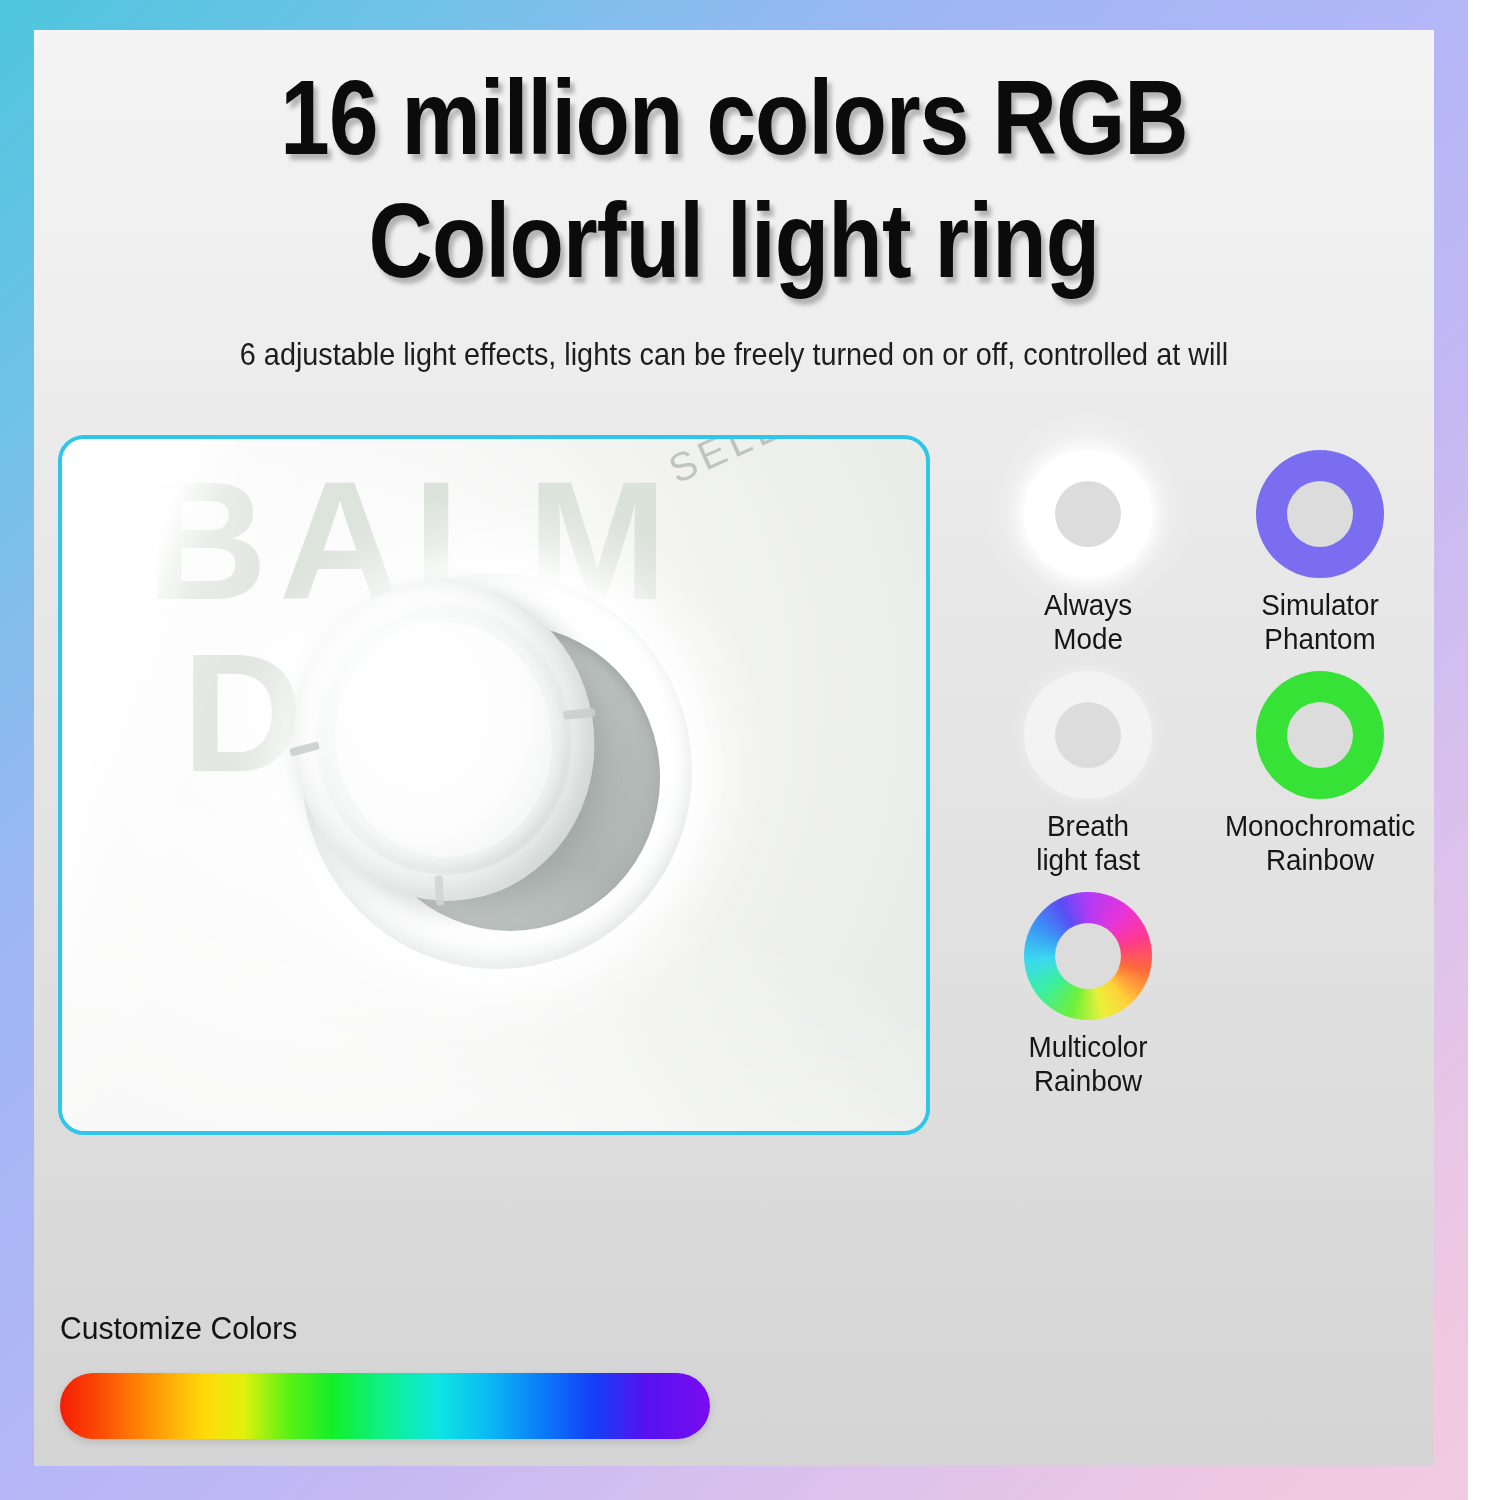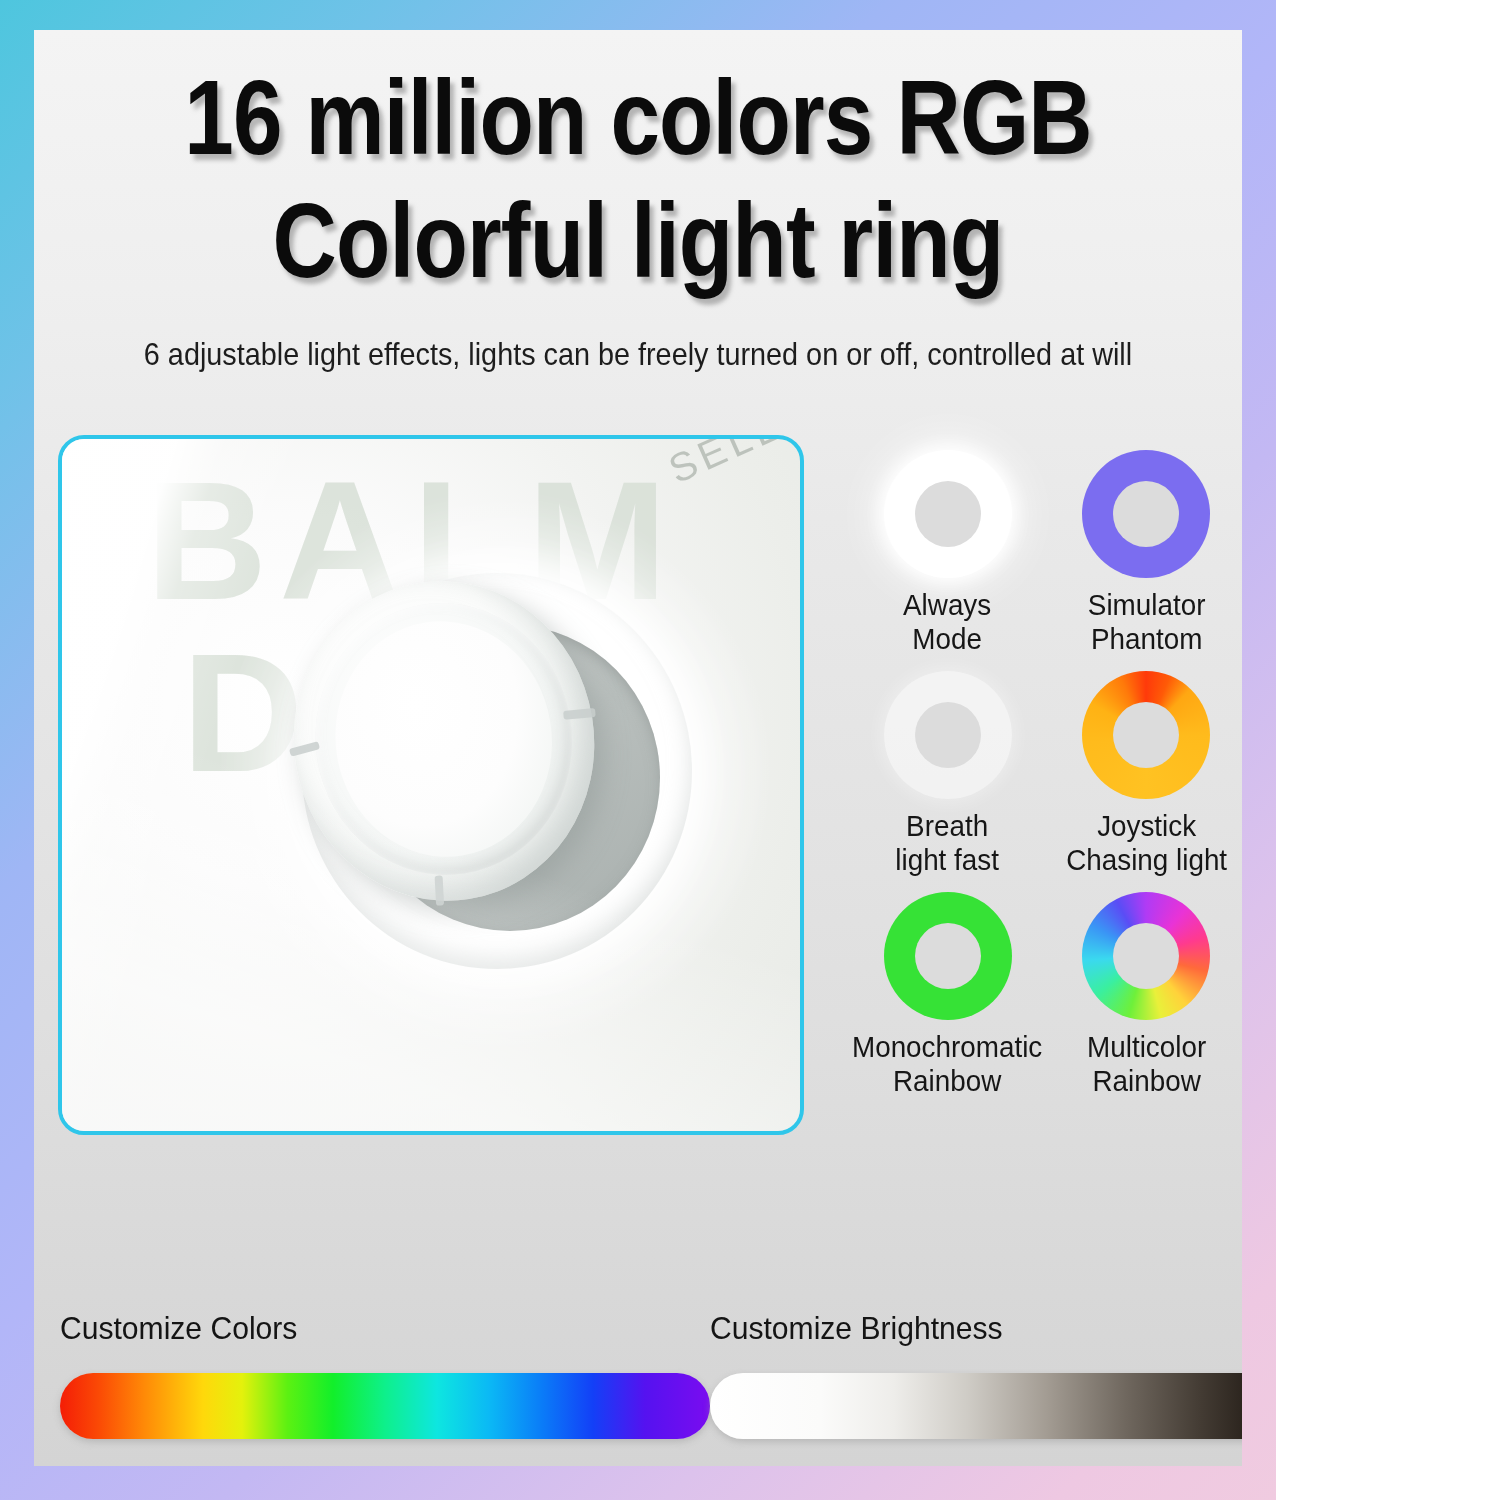--- a/index.html
+++ b/index.html
@@ -6,21 +6,21 @@
 
   html, body {
     width:1500px; height:1500px;
     font-family:"Liberation Sans", sans-serif;
     overflow:hidden;
   }
 
   
   #frame {
     position:relative;
-    width:1276px; height:1500px;
+    width:1468px; height:1500px;
     background:linear-gradient(135deg,
         #4ec6de 0%,
         #6fc2e8 14%,
         #9fb6f5 32%,
         #b2b6f8 48%,
         #c3b8f3 62%,
         #dcc2ec 78%,
         #eec8e2 92%,
         #f0cbe0 100%);
     padding:30px 34px 34px 34px;
@@ -357,27 +357,20 @@
         </div>
 
         <div class="mode">
           <div class="ring-box">
             <div class="ring breath"></div>
           </div>
           <div class="mode-label">Breath</div>
           <div class="mode-label">light fast</div>
         </div>
 
-        <div class="mode">
-          <div class="ring-box">
-            <div class="ring chasing"></div>
-          </div>
-          <div class="mode-label">Joystick</div>
-          <div class="mode-label">Chasing light</div>
-        </div>
 
         <div class="mode">
           <div class="ring-box">
             <div class="ring mono"></div>
           </div>
           <div class="mode-label">Monochromatic</div>
           <div class="mode-label">Rainbow</div>
         </div>
 
         <div class="mode">
@@ -389,20 +382,16 @@
         </div>
 
       </div>
     </div>
 
     <div id="sliders">
       <div class="slider-group" id="grp-colors">
         <div class="slider-label">Customize Colors</div>
         <div class="bar" id="bar-colors"></div>
       </div>
-      <div class="slider-group" id="grp-brightness">
-        <div class="slider-label">Customize Brightness</div>
-        <div class="bar" id="bar-brightness"></div>
-      </div>
     </div>
 
   </div>
 </div>
 
 </body></html>

